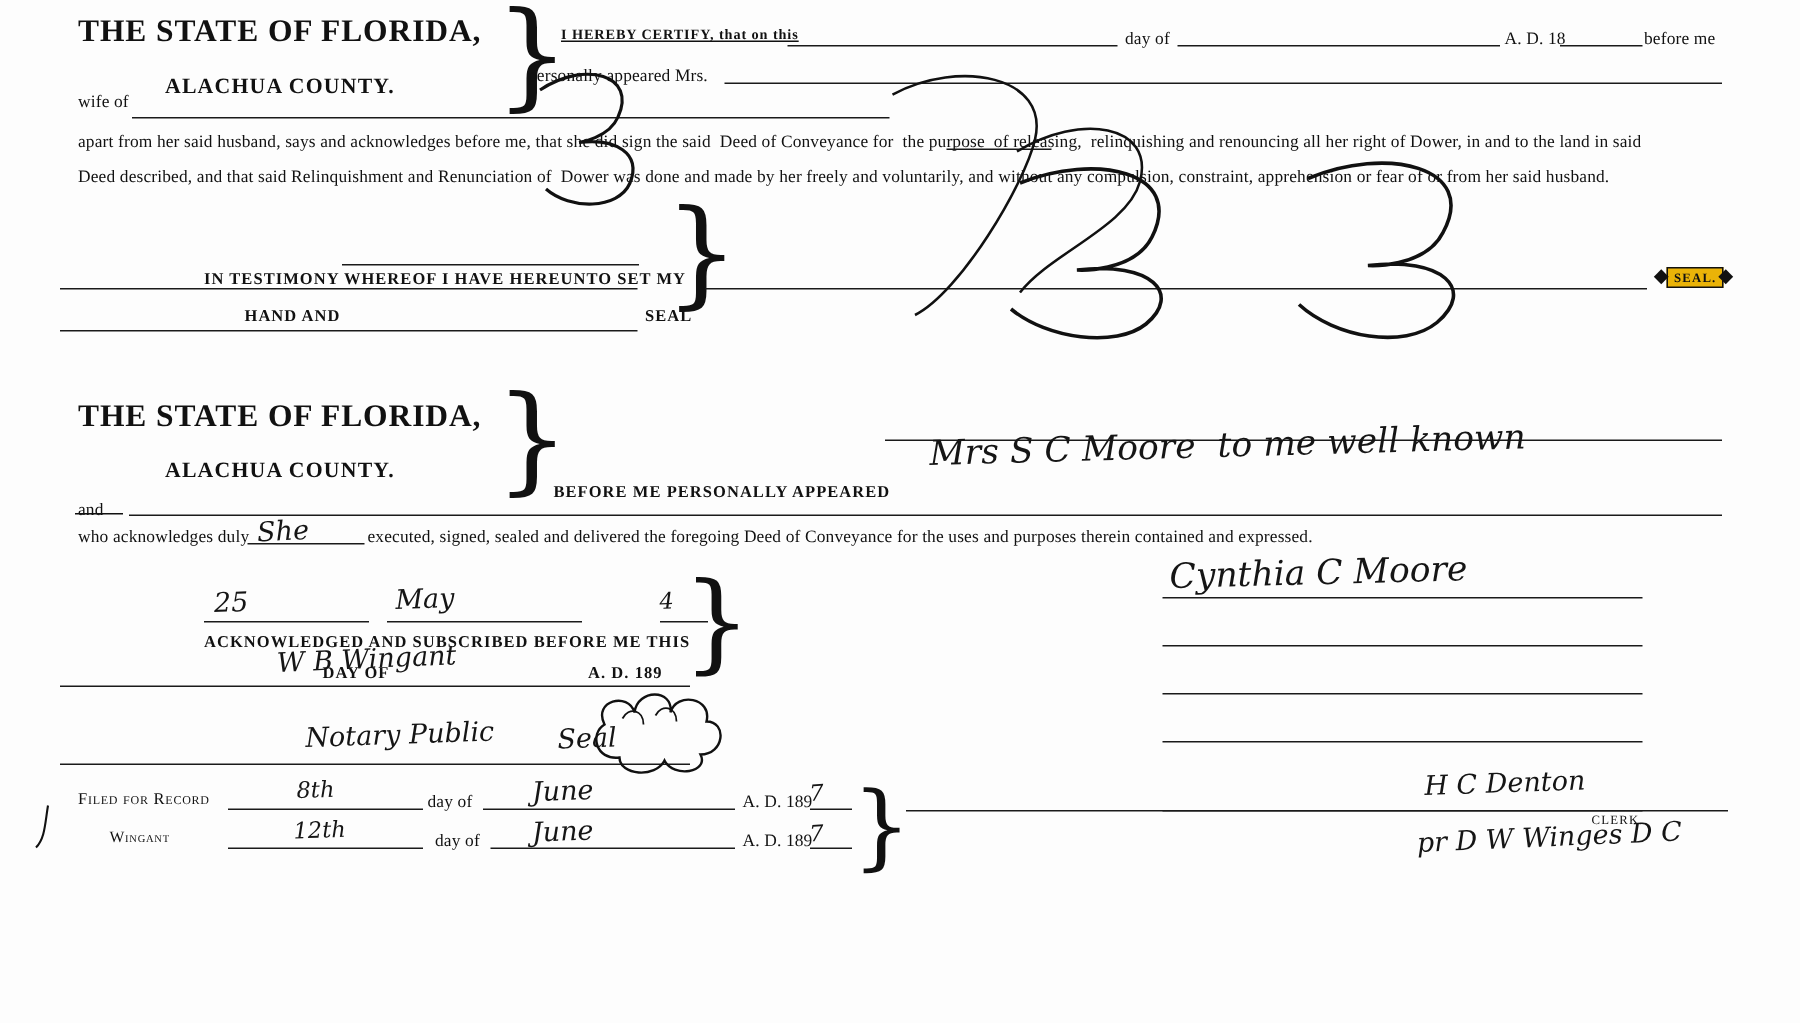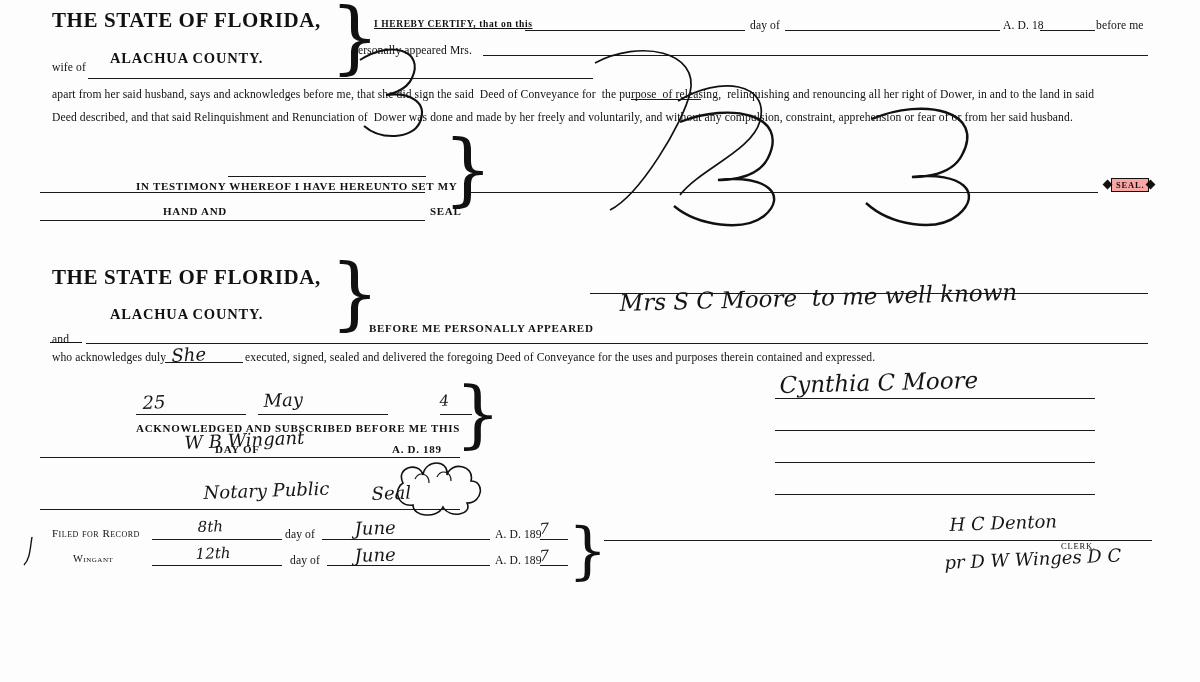--- a/index.html
+++ b/index.html
@@ -80,21 +80,21 @@
   .hand-md { font-size: 18px; }
   .hand-sm { font-size: 15px; }
   
   .seal-box {
     position: absolute;
     border: 1px solid #111;
     font-size: 8.5px;
     font-weight: bold;
     letter-spacing: 0.8px;
     padding: 1px 4px;
-    background: #fca5a5;
+    background: #eab308;
   }
   .diamond {
     position: absolute;
     width: 7px; height: 7px;
     background: #111;
     transform: rotate(45deg);
   }
   svg.scribble {
     position: absolute;
     overflow: visible;

